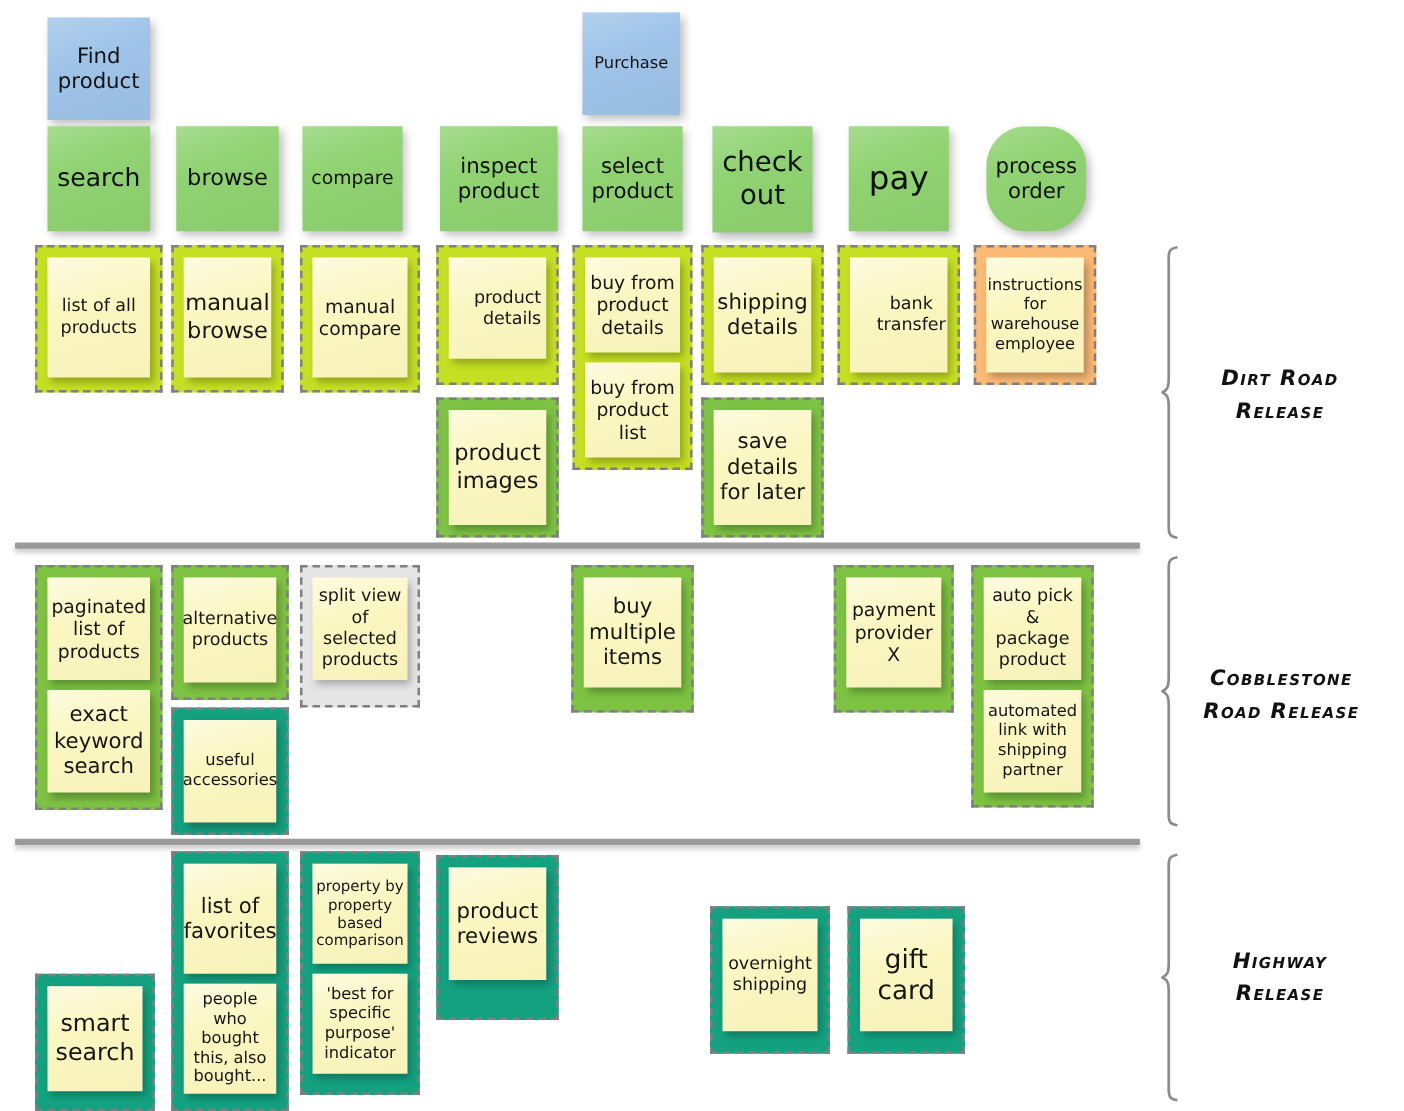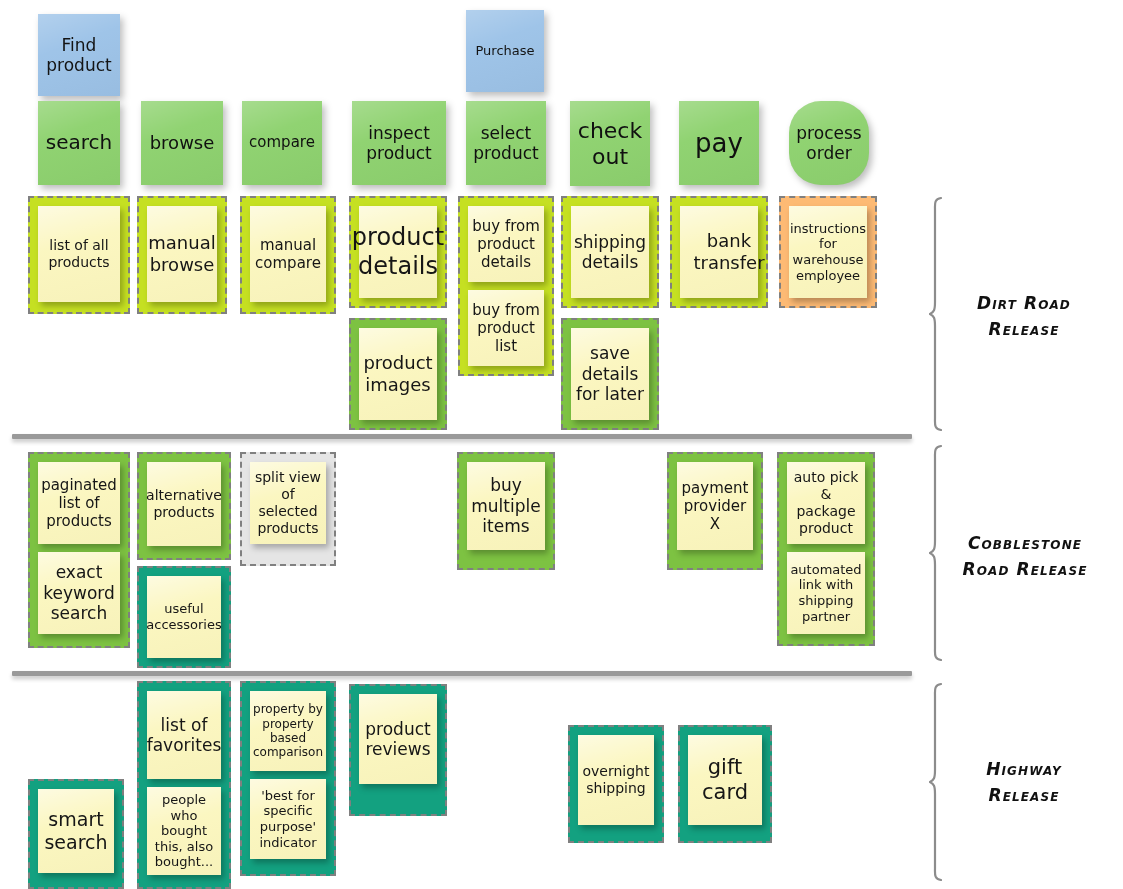--- a/index.html
+++ b/index.html
@@ -134,21 +134,21 @@
       <div class="card" style="height: 96px; font-size: 18px; background-color: rgb(251, 246, 189);">
         <span>manual browse</span>
       </div>
     </div>
     <div class="frame" style="left: 240px; top: 196px; width: 96px; height: 118px; background-color: rgb(197, 224, 34); border-color: rgb(128, 128, 128);">
       <div class="card" style="height: 96px; font-size: 15px; background-color: rgb(251, 246, 189);">
         <span>manual compare</span>
       </div>
     </div>
     <div class="frame" style="left: 349px; top: 196px; width: 98px; height: 112px; background-color: rgb(197, 224, 34); border-color: rgb(128, 128, 128);">
-      <div class="card" style="height: 92px; font-size: 24px; background-color: rgb(251, 246, 189);">
+      <div class="card" style="height: 81px; font-size: 14px; background-color: rgb(251, 246, 189); text-align: right;">
         <span>product details</span>
       </div>
     </div>
     <div class="frame" style="left: 349px; top: 318px; width: 98px; height: 112px; background-color: rgb(125, 194, 66); border-color: rgb(128, 128, 128);">
       <div class="card" style="height: 92px; font-size: 18px; background-color: rgb(251, 246, 189);">
         <span>product images</span>
       </div>
     </div>
     <div class="frame" style="left: 458px; top: 196px; width: 96px; height: 180px; background-color: rgb(197, 224, 34); border-color: rgb(128, 128, 128);">
       <div class="card" style="height: 76px; font-size: 15px; background-color: rgb(251, 246, 189);">
@@ -162,21 +162,21 @@
       <div class="card" style="height: 92px; font-size: 17px; background-color: rgb(251, 246, 189);">
         <span>shipping details</span>
       </div>
     </div>
     <div class="frame" style="left: 561px; top: 318px; width: 98px; height: 112px; background-color: rgb(125, 194, 66); border-color: rgb(128, 128, 128);">
       <div class="card" style="height: 100px; font-size: 17px; background-color: rgb(251, 246, 189);">
         <span>save details for later</span>
       </div>
     </div>
     <div class="frame" style="left: 670px; top: 196px; width: 98px; height: 112px; background-color: rgb(197, 224, 34); border-color: rgb(128, 128, 128);">
-      <div class="card" style="height: 92px; font-size: 18px; background-color: rgb(251, 246, 189); padding-left: 24px;">
+      <div class="card" style="height: 92px; font-size: 14px; background-color: rgb(251, 246, 189); padding-left: 24px;">
         <span>bank transfer</span>
       </div>
     </div>
     <div class="frame" style="left: 779px; top: 196px; width: 98px; height: 112px; background-color: #fdba74; border-color: rgb(128, 128, 128);">
       <div class="card" style="height: 92px; font-size: 13px; background-color: rgb(251, 246, 189);">
         <span>instructions for warehouse employee</span>
       </div>
     </div>
     <div class="brace" style="left: 929px; top: 196px;">
       <svg width="18" height="236" viewBox="0 0 18 236">

